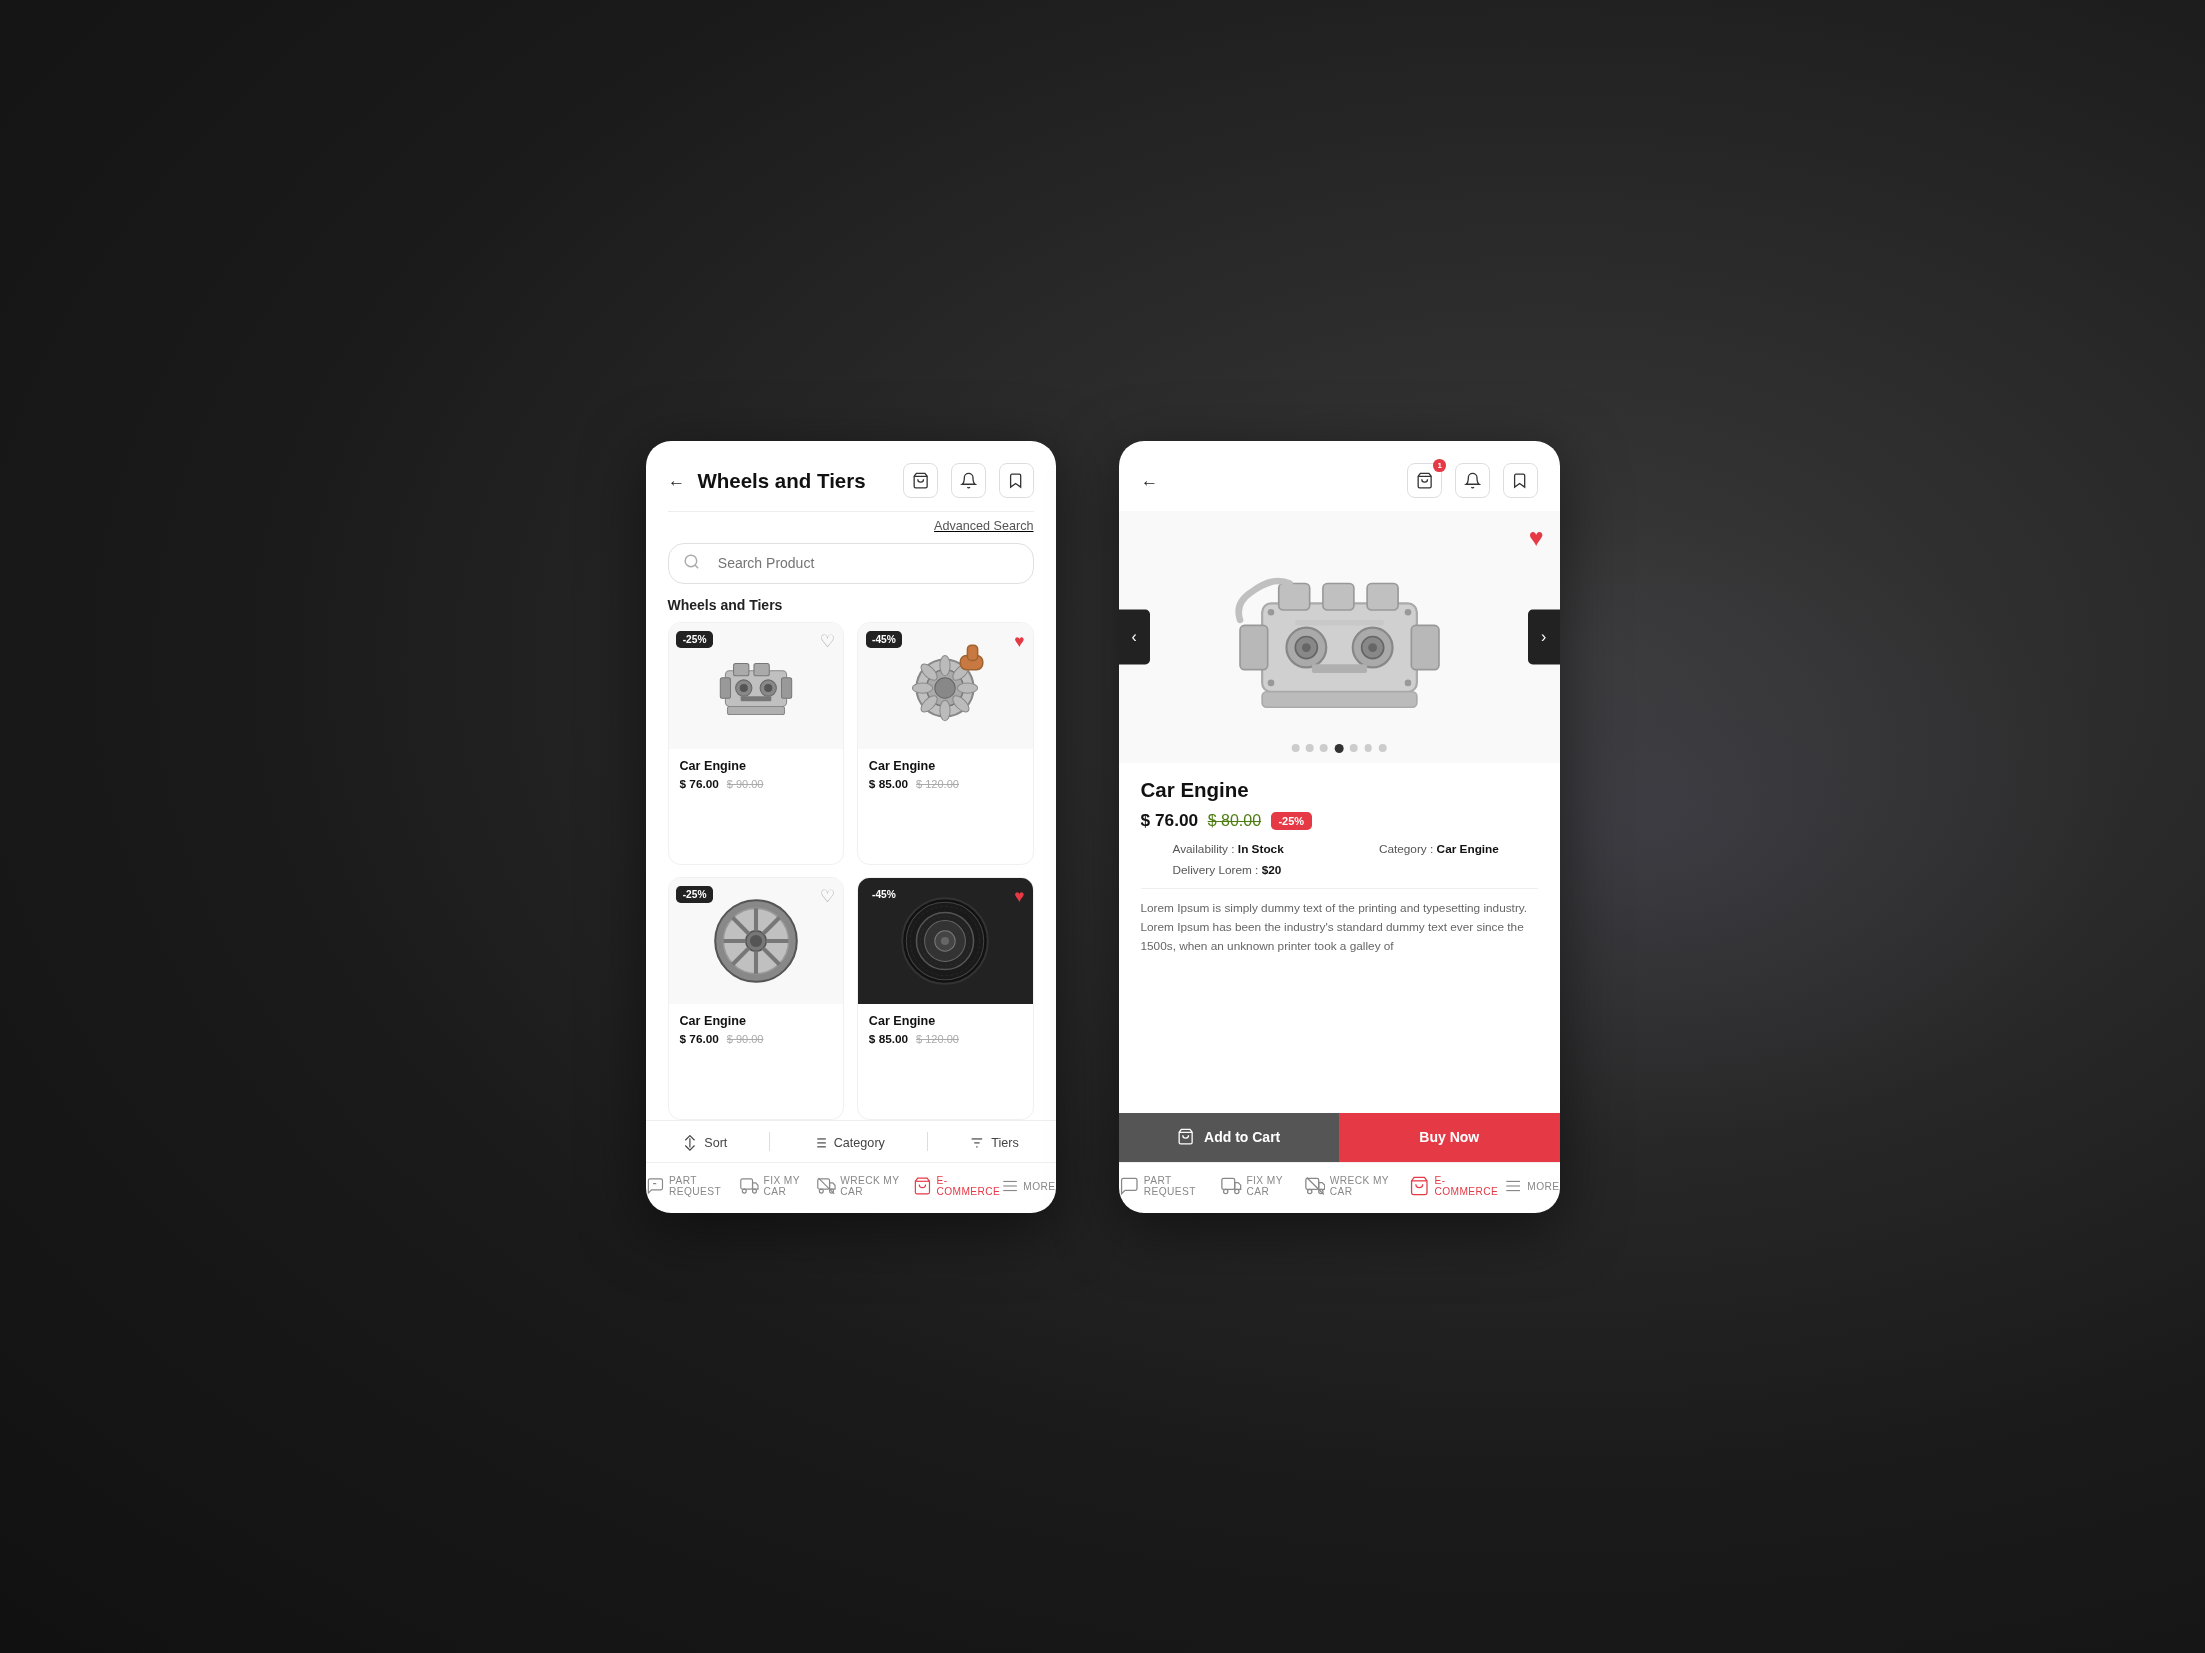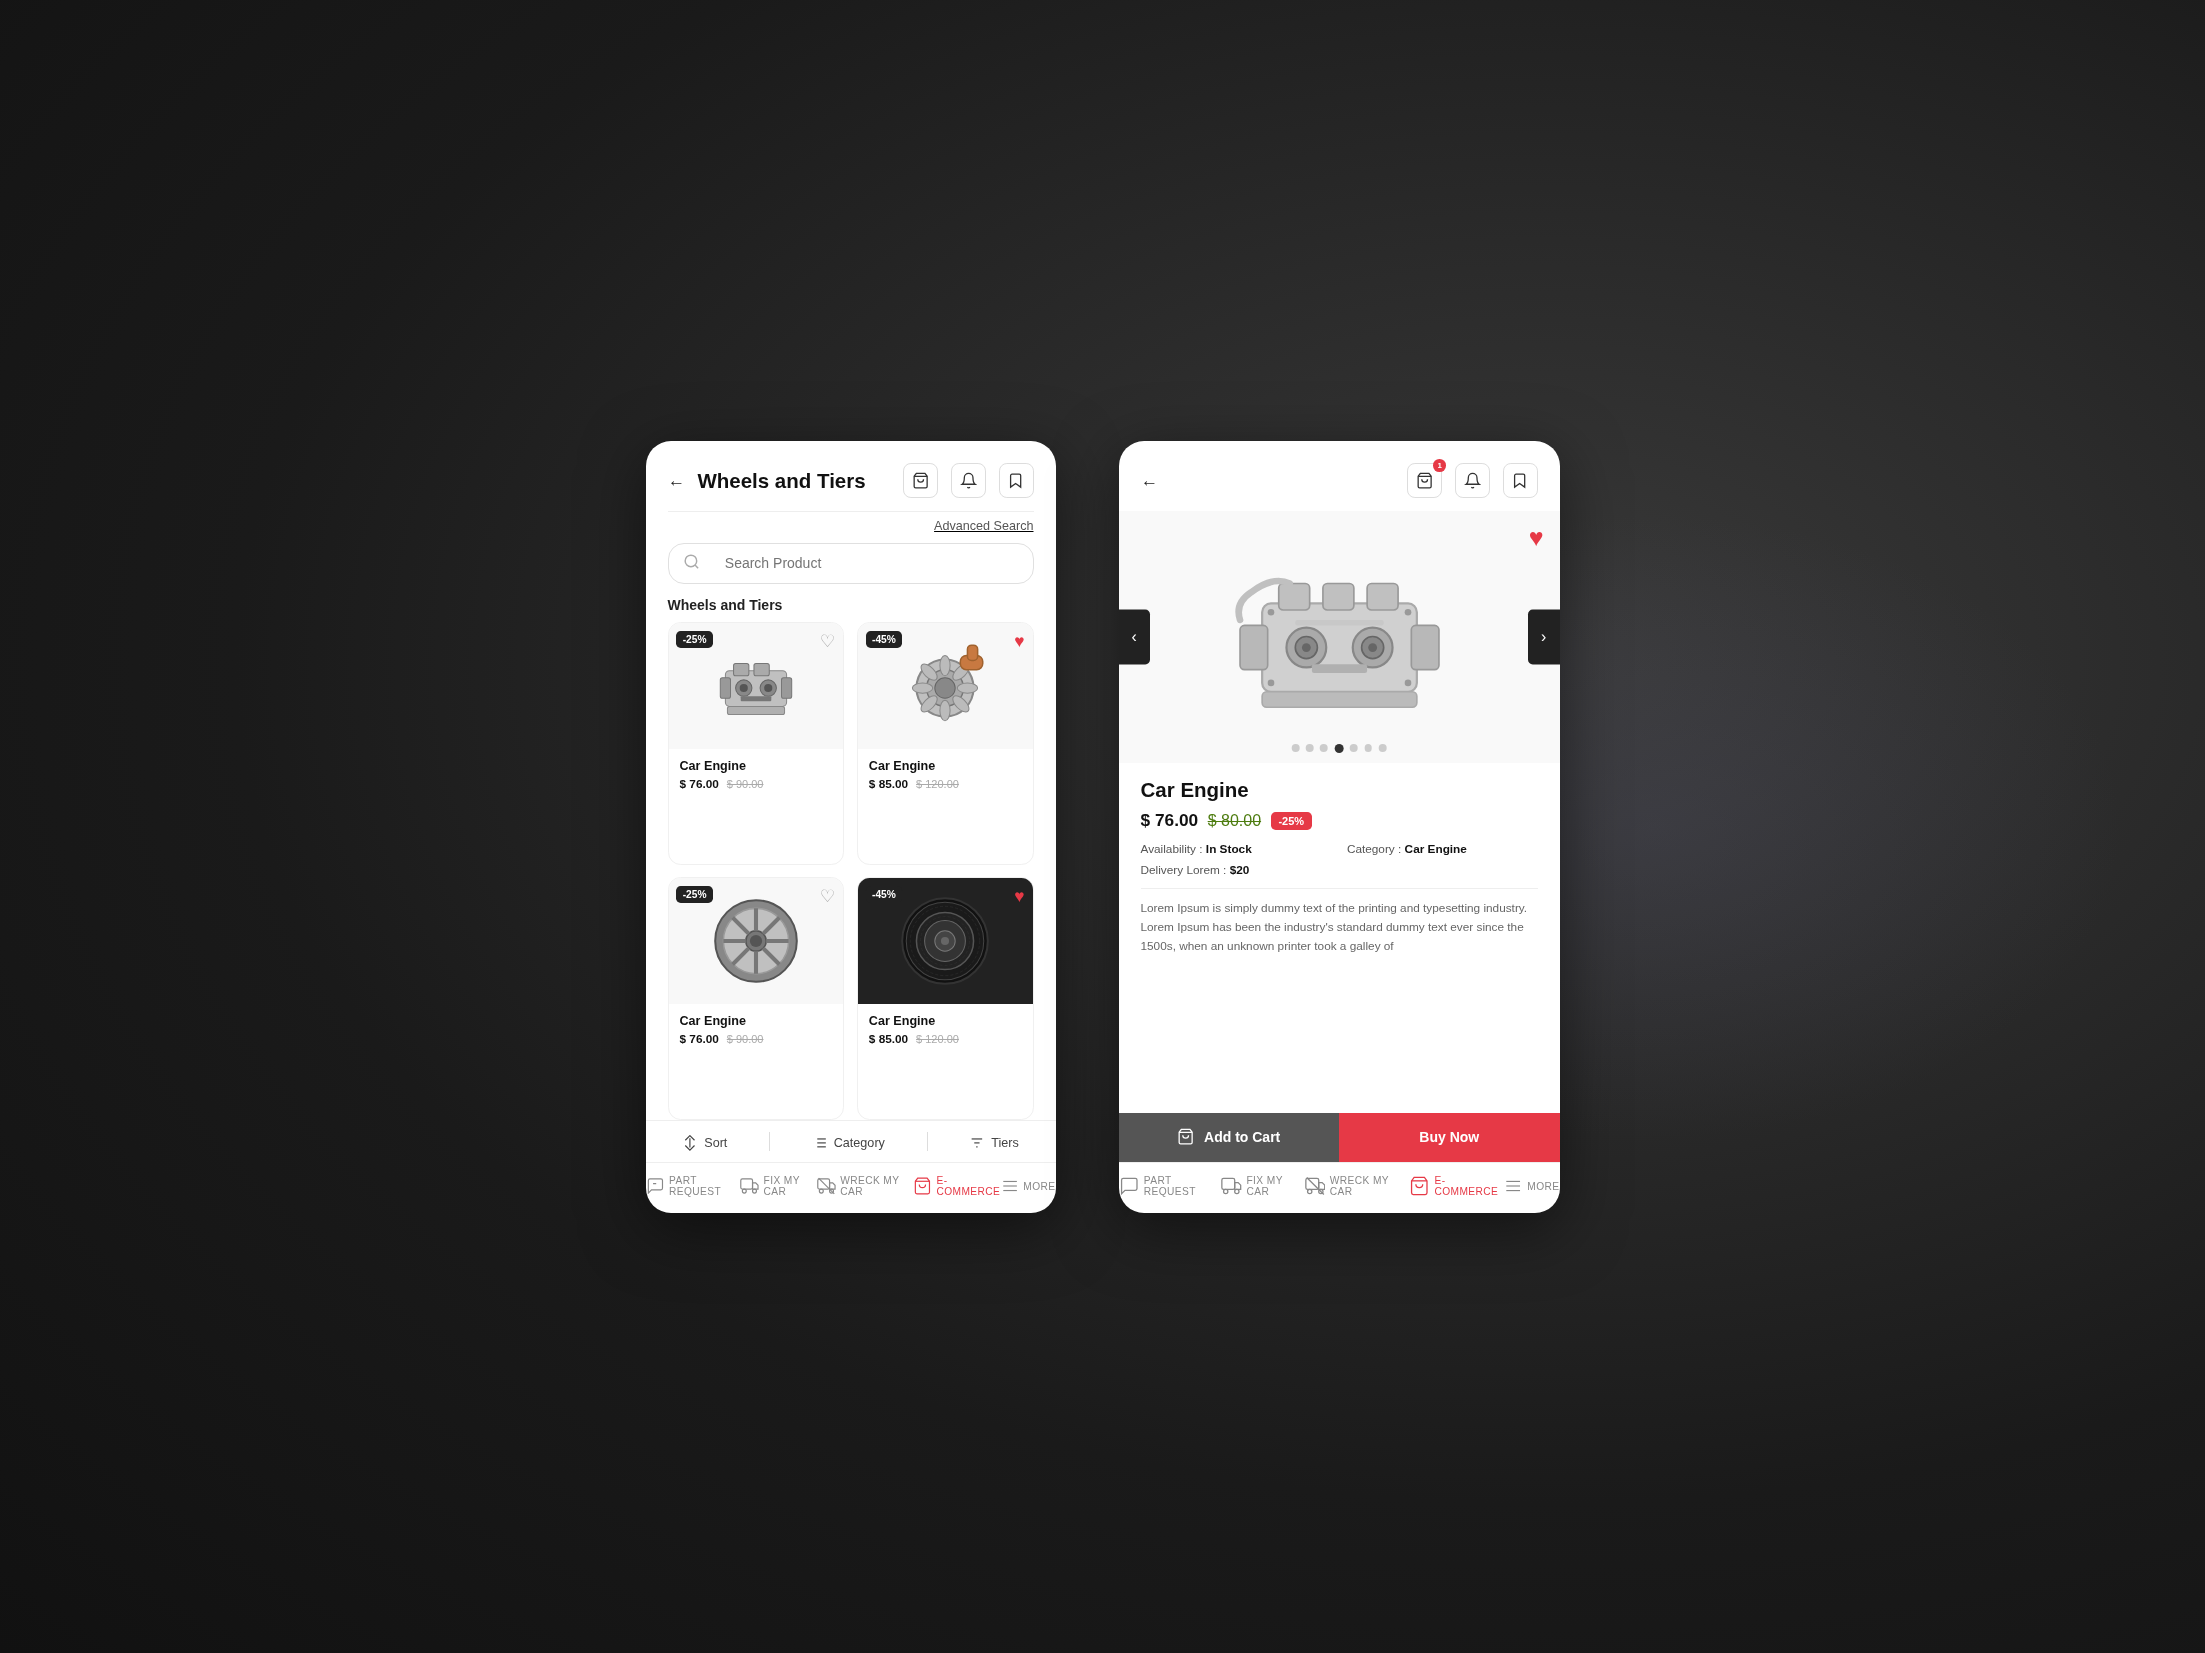--- a/index.html
+++ b/index.html
@@ -145,21 +145,21 @@
       color: #555;
       cursor: pointer;
     }
 
     .search-bar {
       margin: 4.7px 22px 12.6px;
       border: 1.2px solid #e0e0e0;
       border-radius: 16px;
       display: flex;
       align-items: center;
-      gap: 25px;
+      gap: 18px;
       padding: 9.5px 14px;
       background: #fff;
     }
 
     .search-icon {
       color: #aaa;
     }
 
     .search-icon svg {
       width: 17.3px;
@@ -459,20 +459,21 @@
     .detail-meta {
       display: grid;
       grid-template-columns: 1fr 1fr;
       gap: 6.3px 15.8px;
       margin-bottom: 11px;
     }
 
     .meta-item {
       font-size: 11.8px;
       color: #555;
+      margin-left: 32px;
     }
 
     .meta-item strong {
       color: #111;
       font-weight: 600;
     }
 
     .detail-divider {
       height: 0.8px;
       background: #eee;

